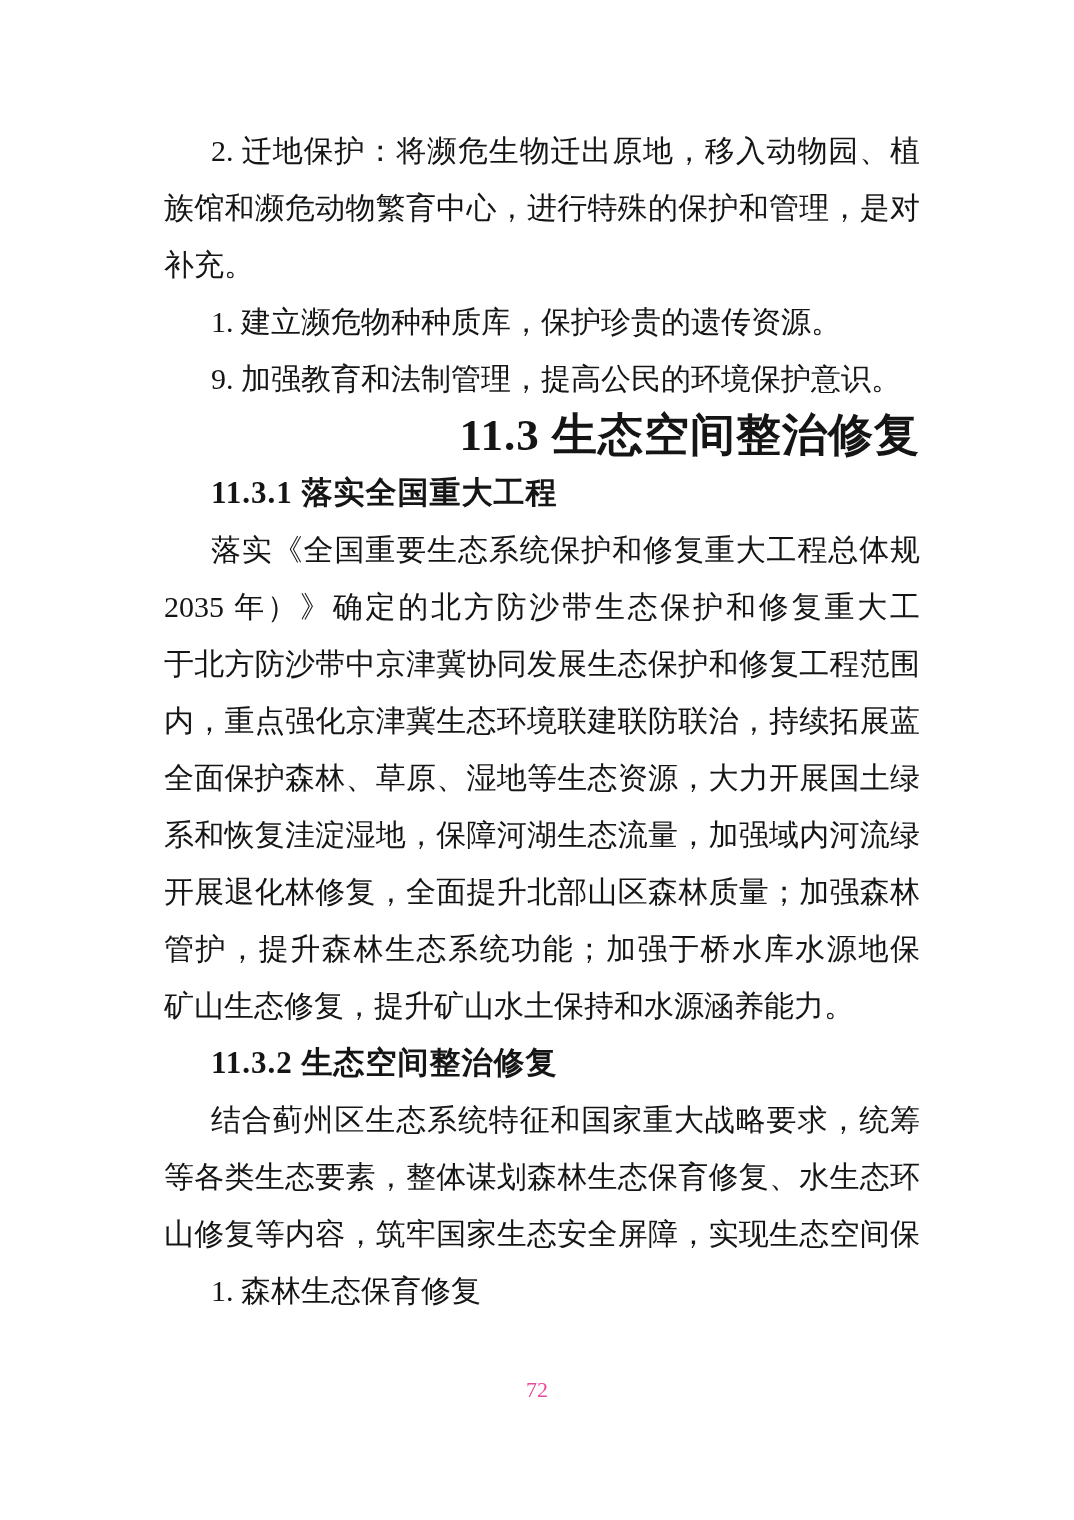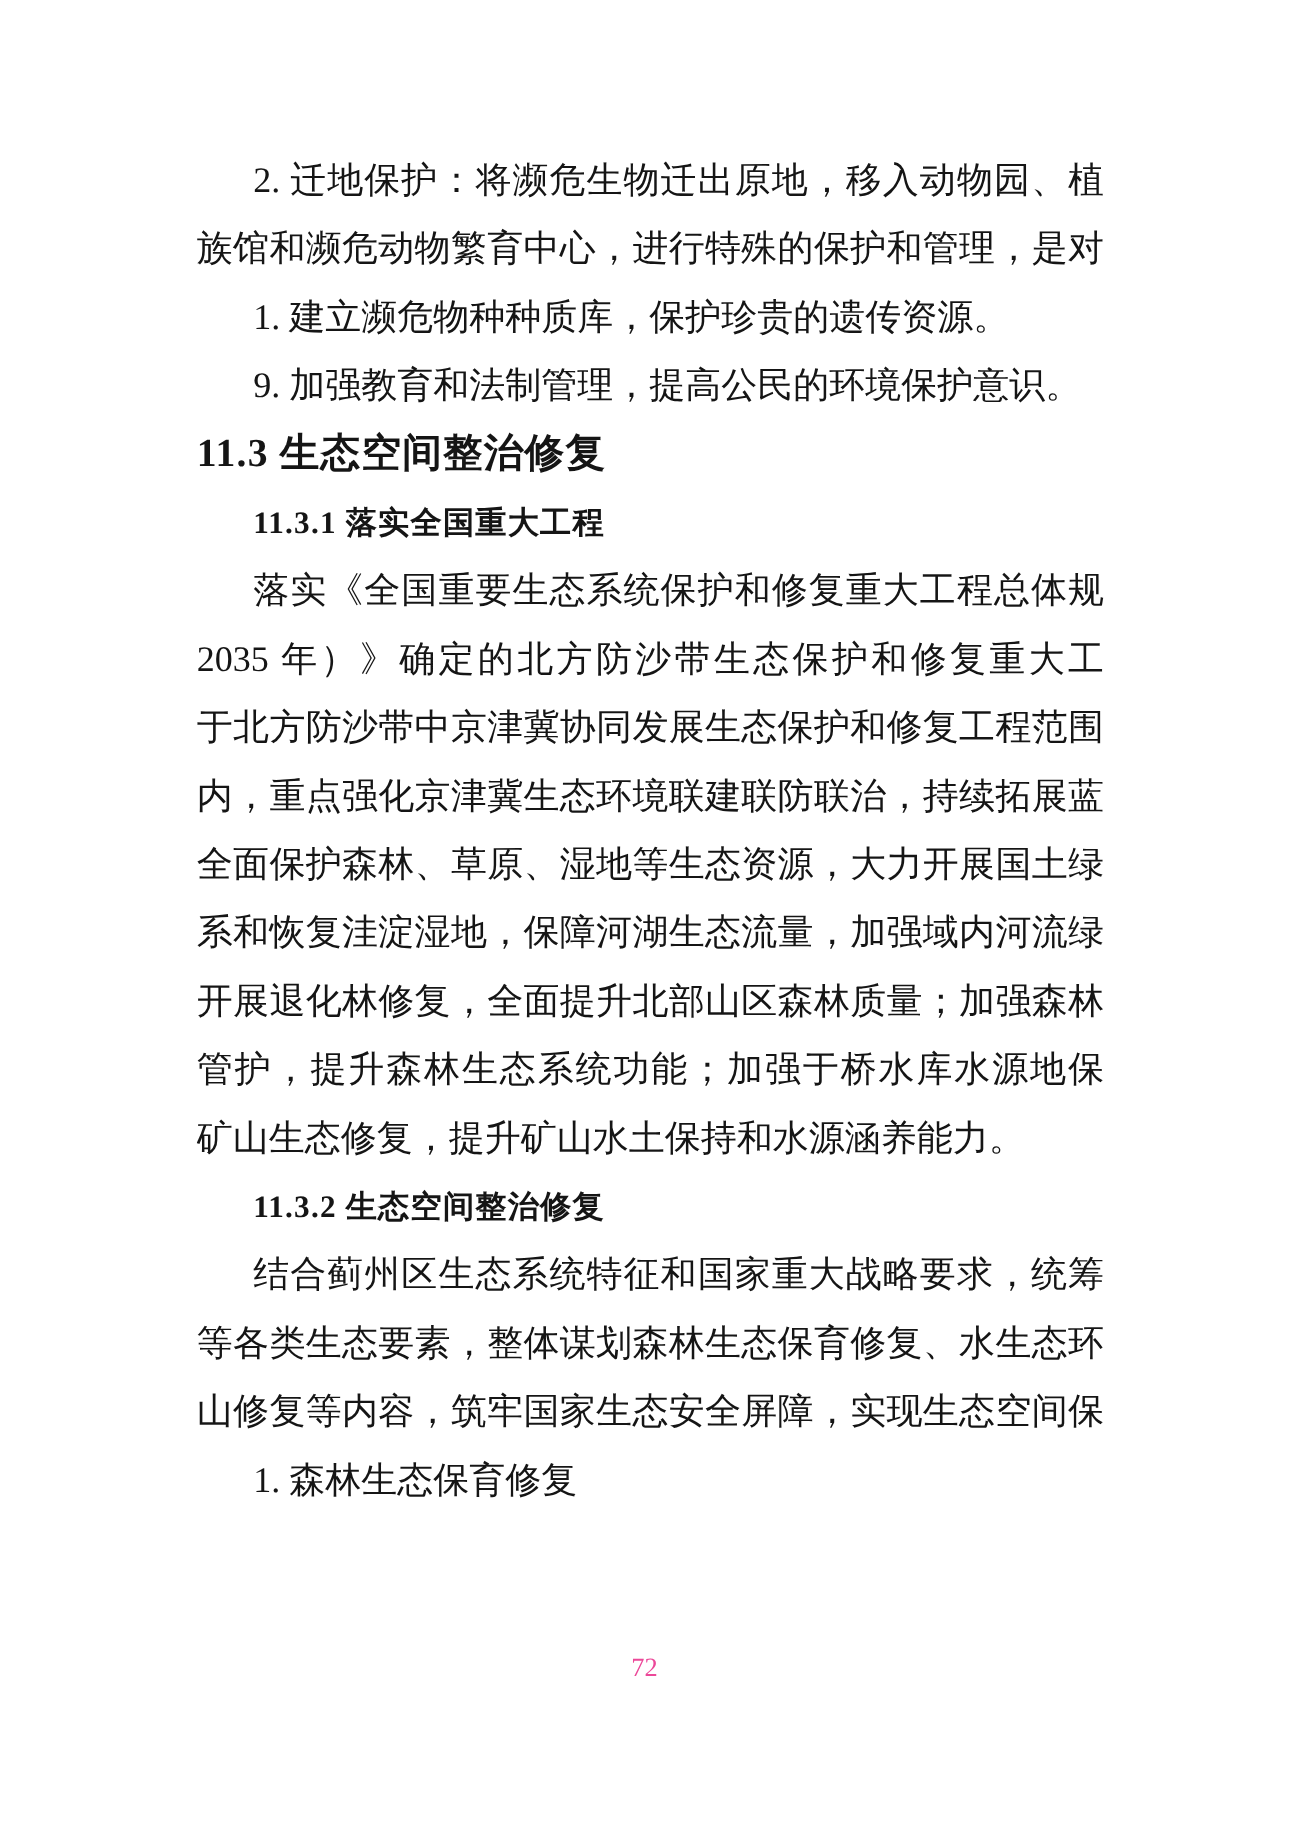--- a/index.html
+++ b/index.html
@@ -31,26 +31,27 @@
     overflow: hidden;
   }
   .line.justify {
     text-align: justify;
     text-align-last: justify;
     text-justify: inter-ideograph;
   }
   .line.indent { text-indent: 47px; }
   .heading1 .line {
     font-weight: 700;
-    font-size: 33px;
+    font-size: 45px;
     letter-spacing: 1px;
+    text-align: right;
   }
   .heading2 .line {
     font-weight: 700;
-    font-size: 26px;
+    font-size: 31px;
     letter-spacing: 1px;
   }
   .page-number {
     position: absolute;
     top: 1376px;
     left: 0;
     width: 100%;
     text-align: center;
     font-size: 22px;
     line-height: 28px;
@@ -58,20 +59,21 @@
   }
 </style>
 </head>
 <body>
 
 <div class="page">
   <div class="content">
       <div class="block paragraph">
         <div class="line indent justify">2. 迁地保护：将濒危生物迁出原地，移入动物园、植物园、水</div>
         <div class="line justify">族馆和濒危动物繁育中心，进行特殊的保护和管理，是对就地保护的</div>
+        <div class="line">补充。</div>
       </div>
       <div class="block paragraph">
         <div class="line indent">1. 建立濒危物种种质库，保护珍贵的遗传资源。</div>
       </div>
       <div class="block paragraph">
         <div class="line indent">9. 加强教育和法制管理，提高公民的环境保护意识。</div>
       </div>
       <div class="block heading1">
         <div class="line">11.3 生态空间整治修复</div>
       </div>

